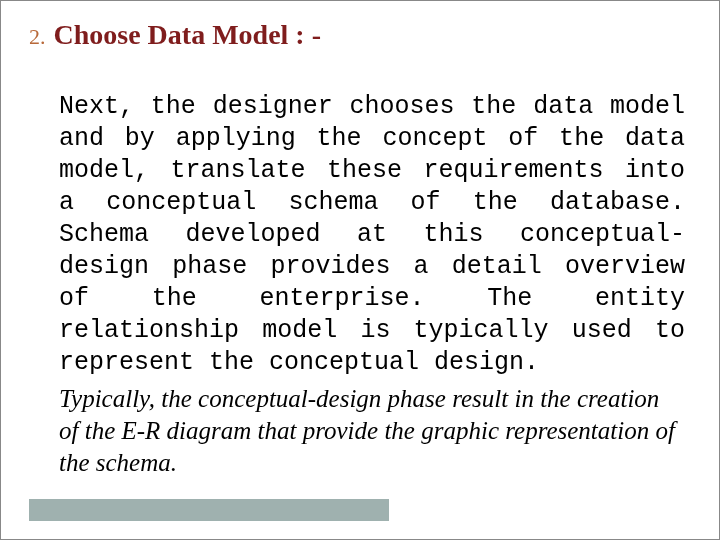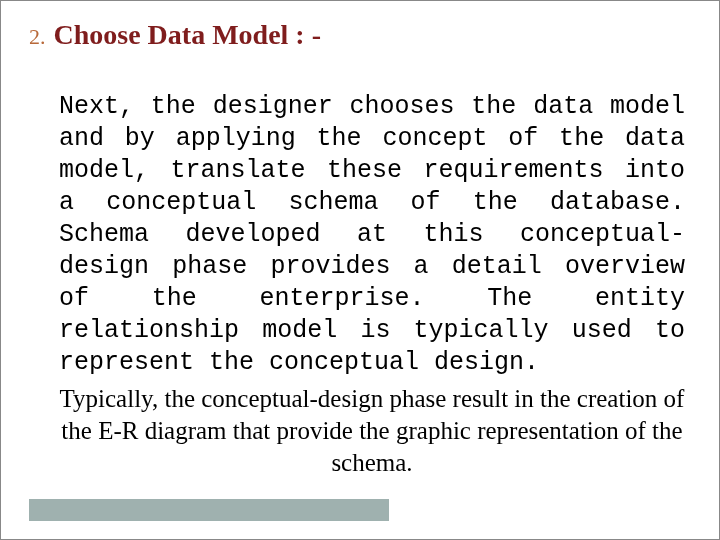--- a/index.html
+++ b/index.html
@@ -45,21 +45,22 @@
     color: #000;
     line-height: 1.28;
     text-align: justify;
     margin-bottom: 4px;
   }
   .para2 {
     font-family: 'Times New Roman', Georgia, serif;
     font-size: 25px;
     color: #000;
     line-height: 1.28;
-    text-align: center;
+    text-align: left;
+    font-style: italic;
   }
   .footer-bar {
     position: absolute;
     left: 28px;
     bottom: 18px;
     width: 360px;
     height: 22px;
     background: #9fb1af;
   }
 </style>

